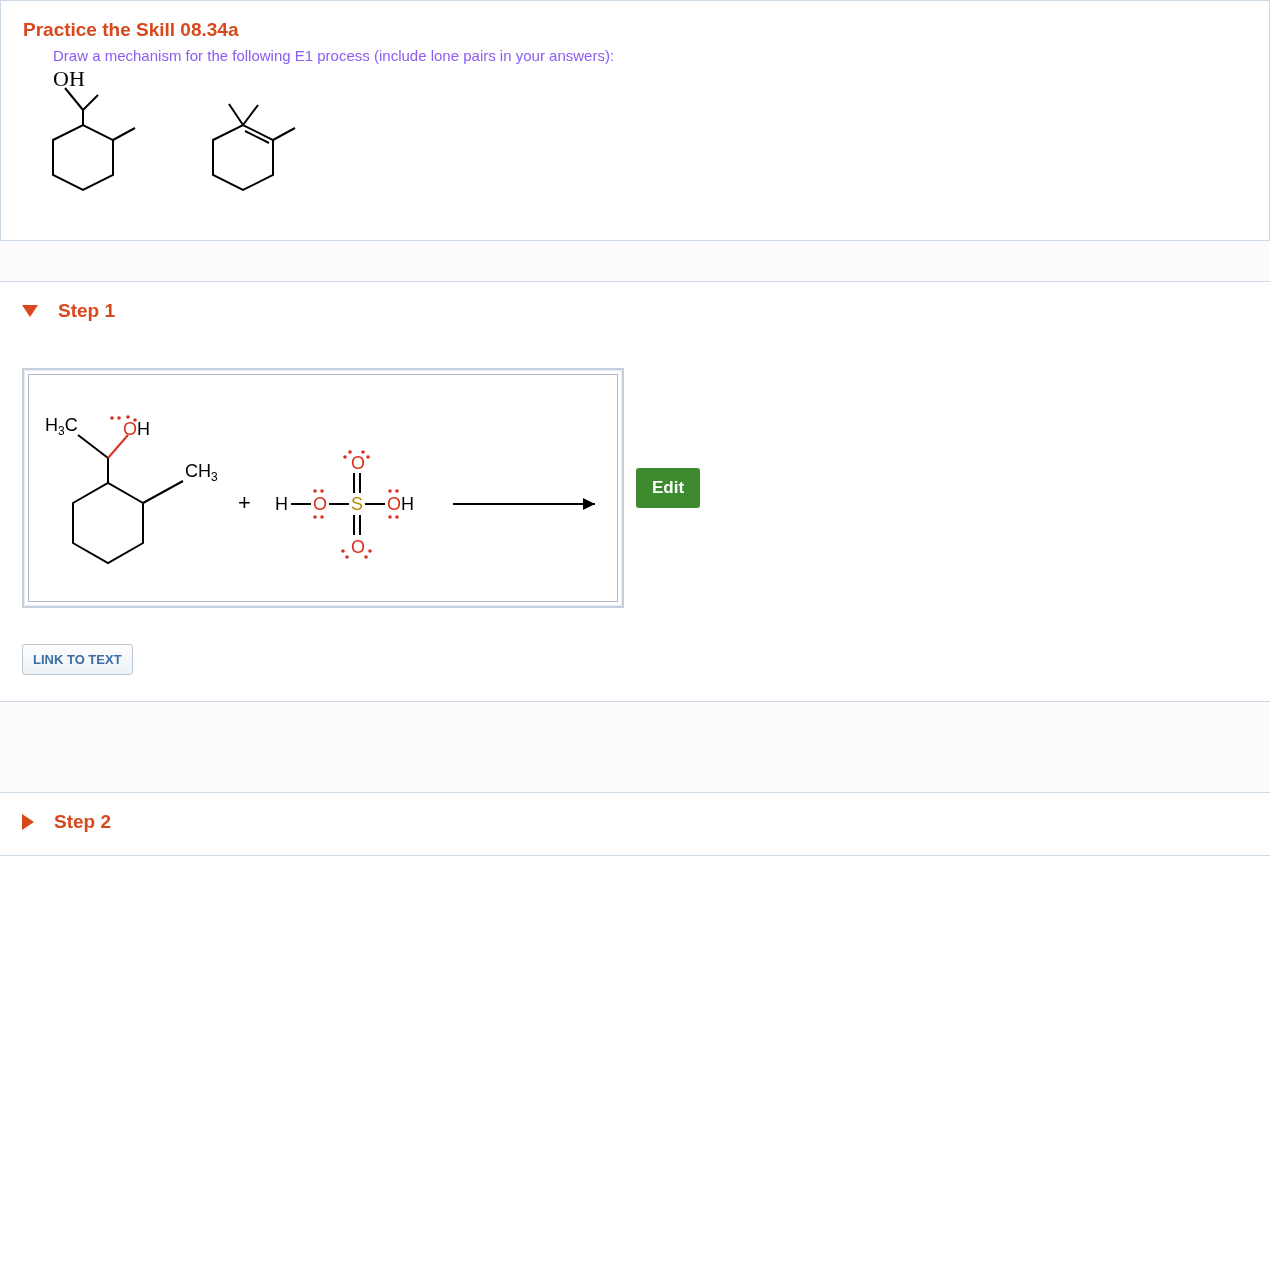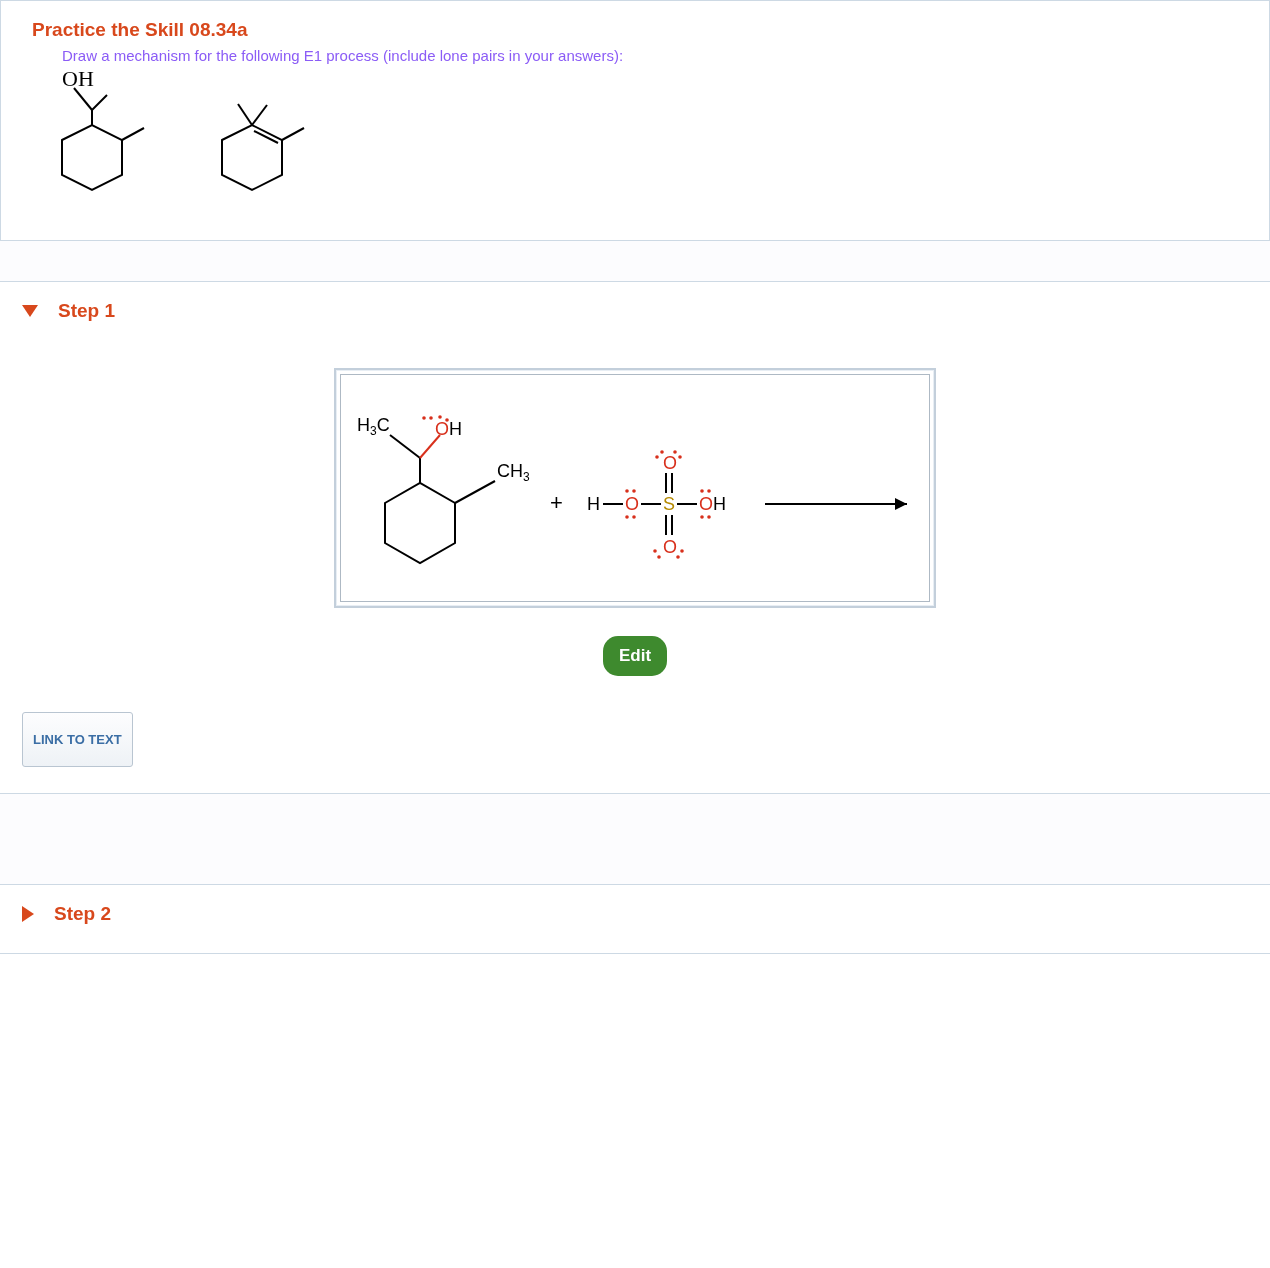--- a/index.html
+++ b/index.html
@@ -8,21 +8,21 @@
     font-family: Verdana, Arial, sans-serif;
     font-size: 18px;
     color: #333;
     background: #fff;
   }
   .panel {
     border: 1px solid #cdd9e4;
     border-bottom: none;
   }
   .panel-head {
-    padding: 18px 22px 20px 31px;
+    padding: 18px 22px 20px 22px;
     background: #fff;
   }
   .title {
     color: #d8481c;
     font-weight: bold;
     font-size: 19px;
     margin-bottom: 6px;
   }
   .prompt {
     font-size: 15px;
@@ -84,51 +84,50 @@
   .tri-right {
     border-top:8px solid transparent;
     border-bottom:8px solid transparent;
     border-left:12px solid #d8481c;
   }
   .step-prompt { font-size: 20px; margin-bottom: 90px; }
 
   .draw-row {
     display:flex;
     align-items:center;
-    gap:28px;
-    flex-direction:column;
+    gap:12px;
   }
   .draw-box {
     border: 2px solid #c3cfdb;
     padding: 4px;
     background: #fff;
     box-shadow: inset 0 0 0 1px #e8eef4;
   }
   .draw-inner {
     border: 1px solid #aeb9c4;
     padding: 18px 14px 18px 14px;
   }
   .edit-btn {
     background:#3e8a2e;
     color:#fff;
     border:none;
     font-size:17px;
     font-weight:bold;
     padding:10px 16px;
-    border-radius:15px;
+    border-radius:3px;
     cursor:pointer;
     font-family: inherit;
   }
   .link-btn {
     margin-top:36px;
     display:inline-block;
     background: linear-gradient(#fdfdfe,#eef2f6);
     border:1px solid #b9c5d1;
     border-radius:3px;
-    padding:19px 10px;
+    padding:7px 10px;
     font-size:13px;
     font-weight:bold;
     color:#3b6ea5;
     cursor:pointer;
     font-family: inherit;
   }
 
   .gap {
     height: 90px;
     background:#fcfcfe;
@@ -265,18 +264,18 @@
       </div>
     </div>
     <button class="edit-btn">Edit</button>
   </div>
 
   <button class="link-btn">LINK TO TEXT</button>
 </div>
 
 <div class="gap"></div>
 
-<div class="step-panel" style="border-top:1px solid #cdd9e4; padding-bottom:20px;">
+<div class="step-panel" style="border-top:1px solid #cdd9e4; padding-bottom:14px;">
   <div class="step-header" style="margin-bottom:8px;">
     <span class="tri tri-right"></span>
     <span>Step 2</span>
   </div>
 </div>
 
 </body></html>

